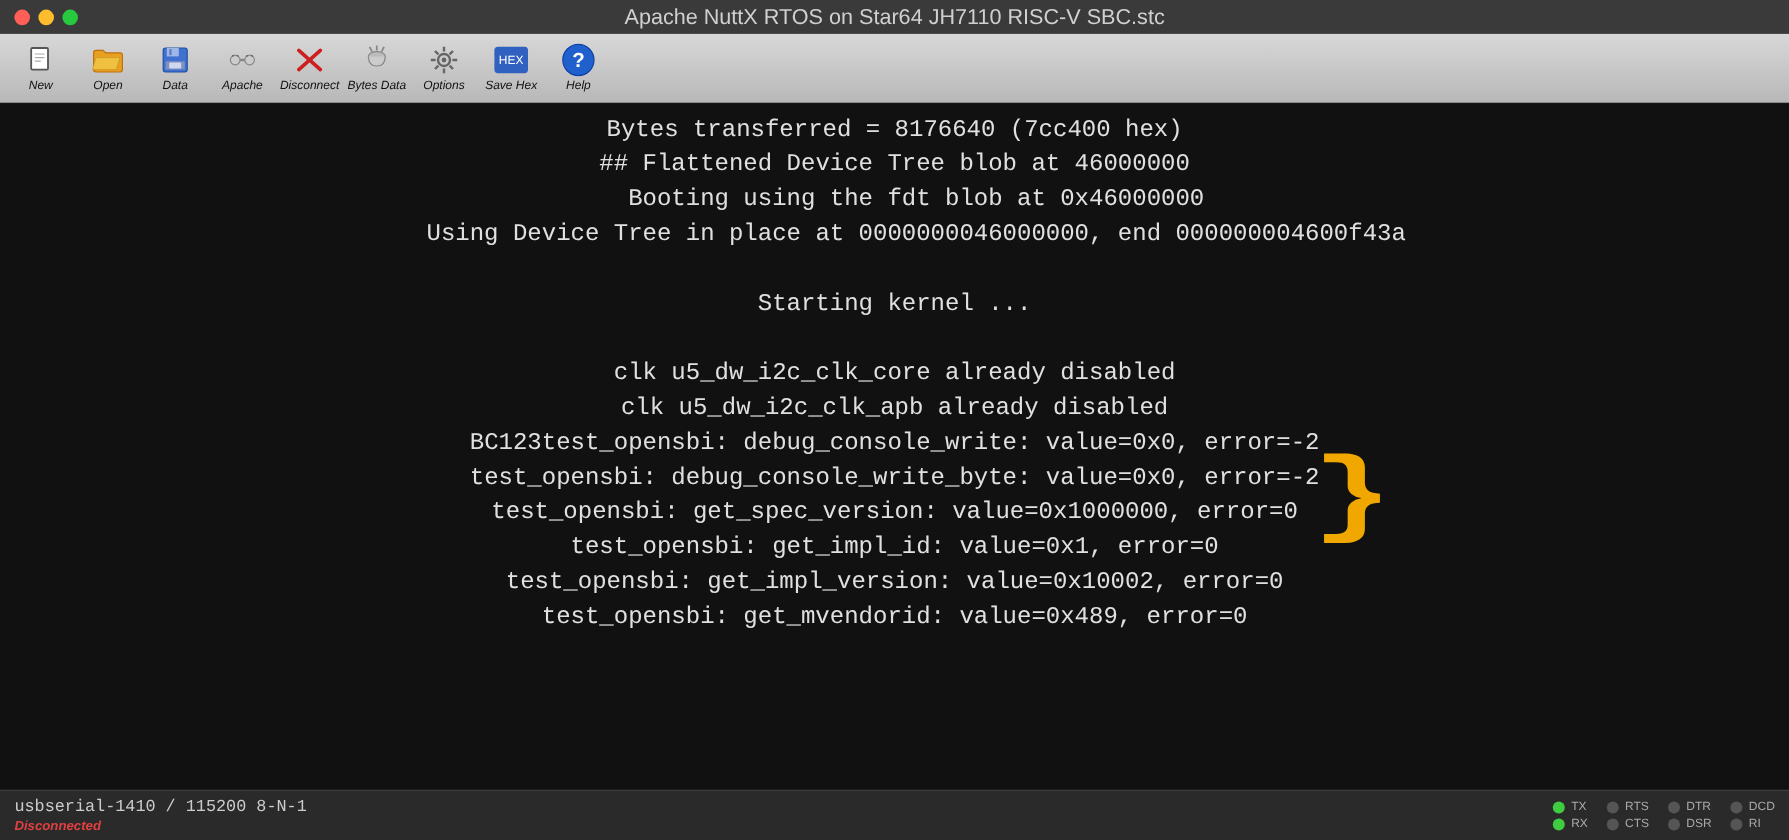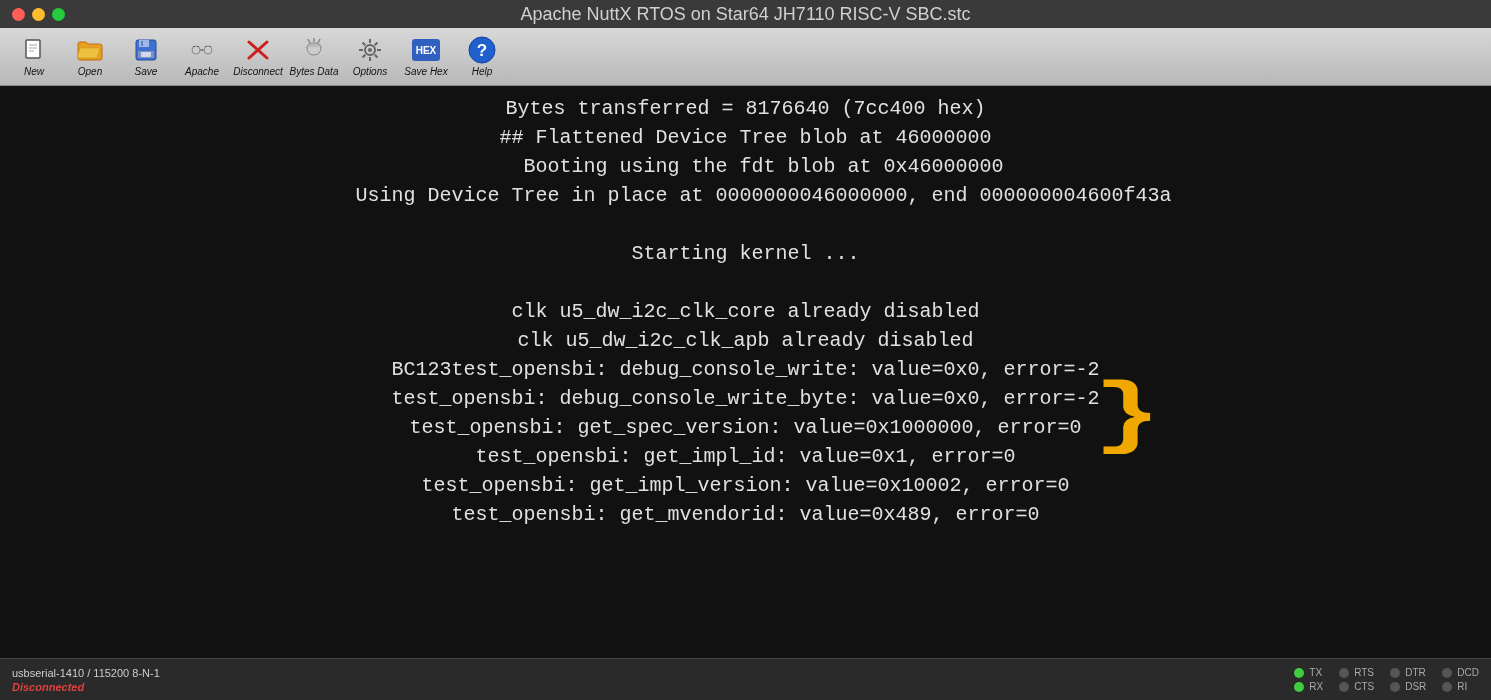--- a/index.html
+++ b/index.html
@@ -92,21 +92,21 @@
       font-style: italic;
     }
 
     
     .icon-new { color: #555; }
     .icon-disconnect { color: #cc2020; }
     .icon-viewhex {
       background: #3060c0;
       color: white;
       font-size: 10px;
-      font-weight: bold;
+      font-weight: normal;
       padding: 3px 4px;
       border-radius: 3px;
       width: 36px;
       height: 22px;
       display: flex;
       align-items: center;
       justify-content: center;
     }
     .icon-help {
       color: #2060cc;
@@ -159,21 +159,22 @@
     }
 
     .status-left {
       display: flex;
       flex-direction: column;
       gap: 2px;
     }
 
     .status-connection {
       color: #ccc;
-      font-size: 11px;
+      font-size: 14px;
+      font-family: Liberation Mono, monospace;
     }
 
     .status-state {
       color: #e04040;
       font-size: 11px;
       font-weight: 600;
       font-style: italic;
     }
 
     .status-right {
@@ -244,21 +245,21 @@
   <div class="toolbar-item">
     <div class="toolbar-icon">
       <svg width="24" height="24" viewBox="0 0 24 24" fill="none">
         <rect x="2" y="2" width="20" height="20" rx="2" fill="#4070d0" stroke="#2050a0" stroke-width="1"></rect>
         <rect x="5" y="2" width="10" height="7" fill="#a0b8e8"></rect>
         <rect x="7" y="3" width="2" height="5" fill="#6080c0"></rect>
         <rect x="4" y="13" width="16" height="7" rx="1" fill="#8090c0"></rect>
         <rect x="7" y="14" width="10" height="5" rx="1" fill="#d0d8f0"></rect>
       </svg>
     </div>
-    <span class="toolbar-label">Save</span>
+    <span class="toolbar-label">Data</span>
   </div>
 
   <div class="toolbar-item">
     <div class="toolbar-icon">
       <svg width="26" height="24" viewBox="0 0 26 24" fill="none">
         <circle cx="7" cy="12" r="4" fill="#ccc" stroke="#888" stroke-width="1"></circle>
         <circle cx="19" cy="12" r="4" fill="#ccc" stroke="#888" stroke-width="1"></circle>
         <line x1="11" y1="12" x2="15" y2="12" stroke="#888" stroke-width="2"></line>
         <line x1="5" y1="9" x2="5" y2="8" stroke="#555" stroke-width="1.5"></line>
         <line x1="9" y1="9" x2="9" y2="8" stroke="#555" stroke-width="1.5"></line>

